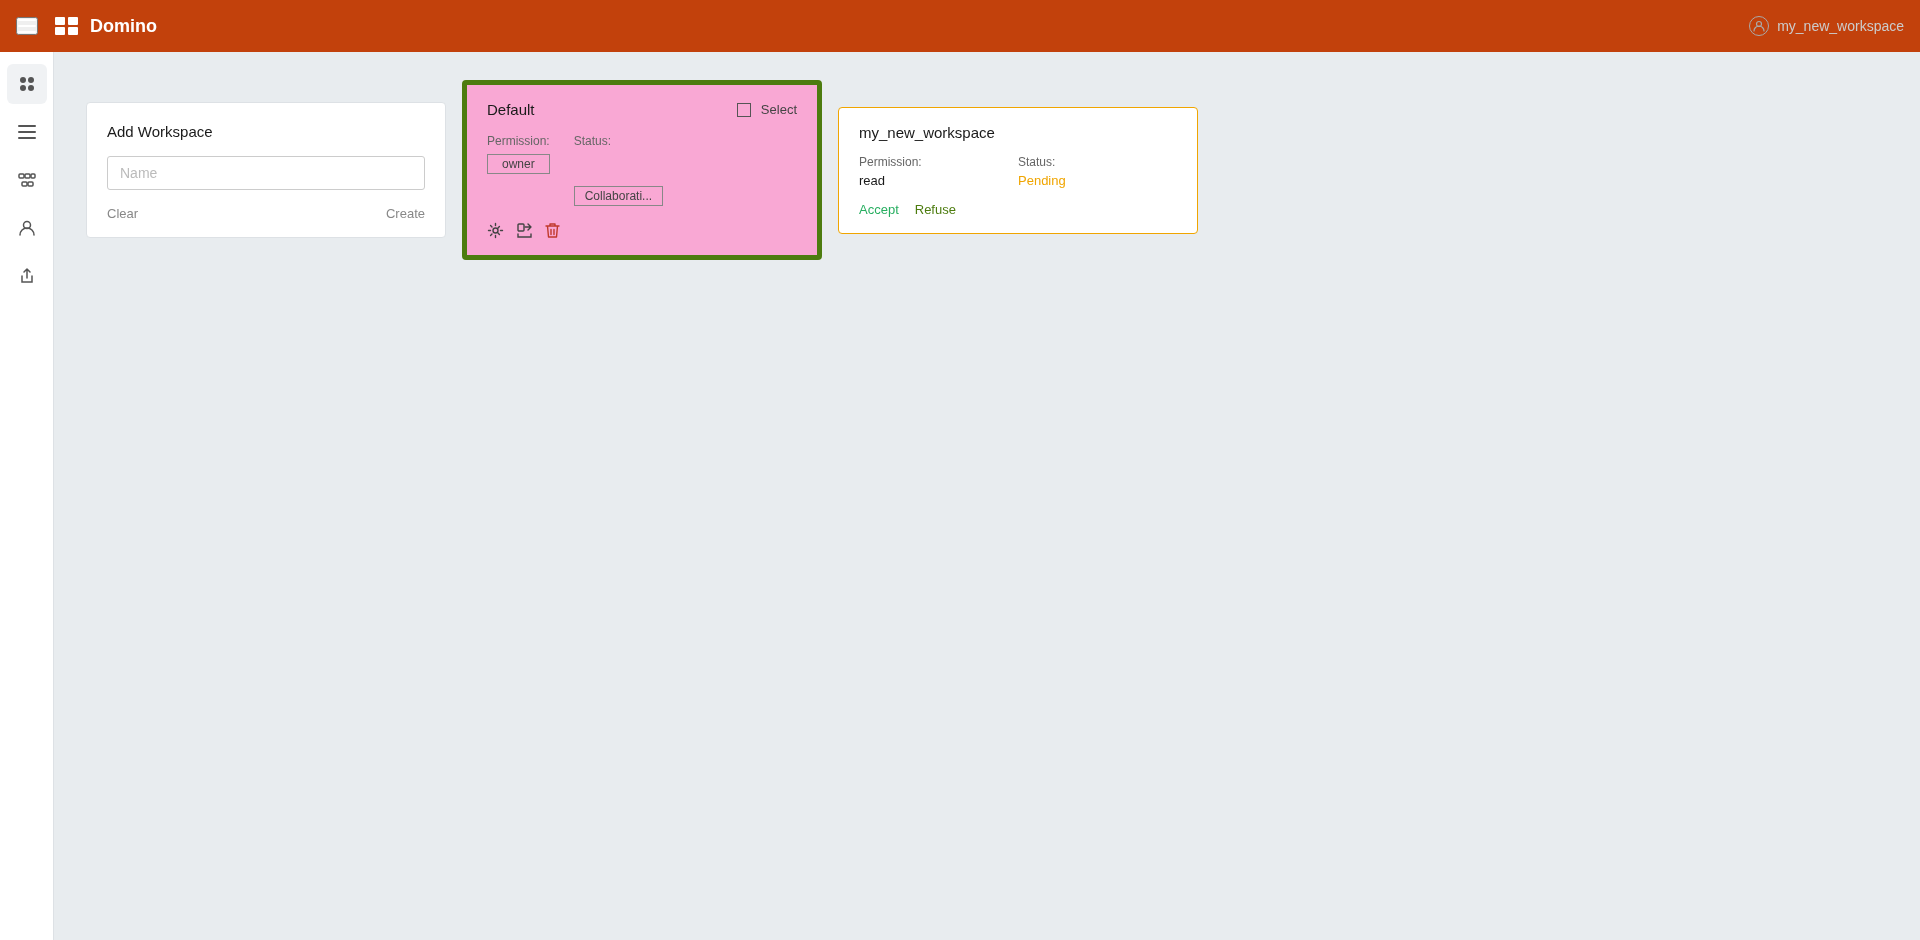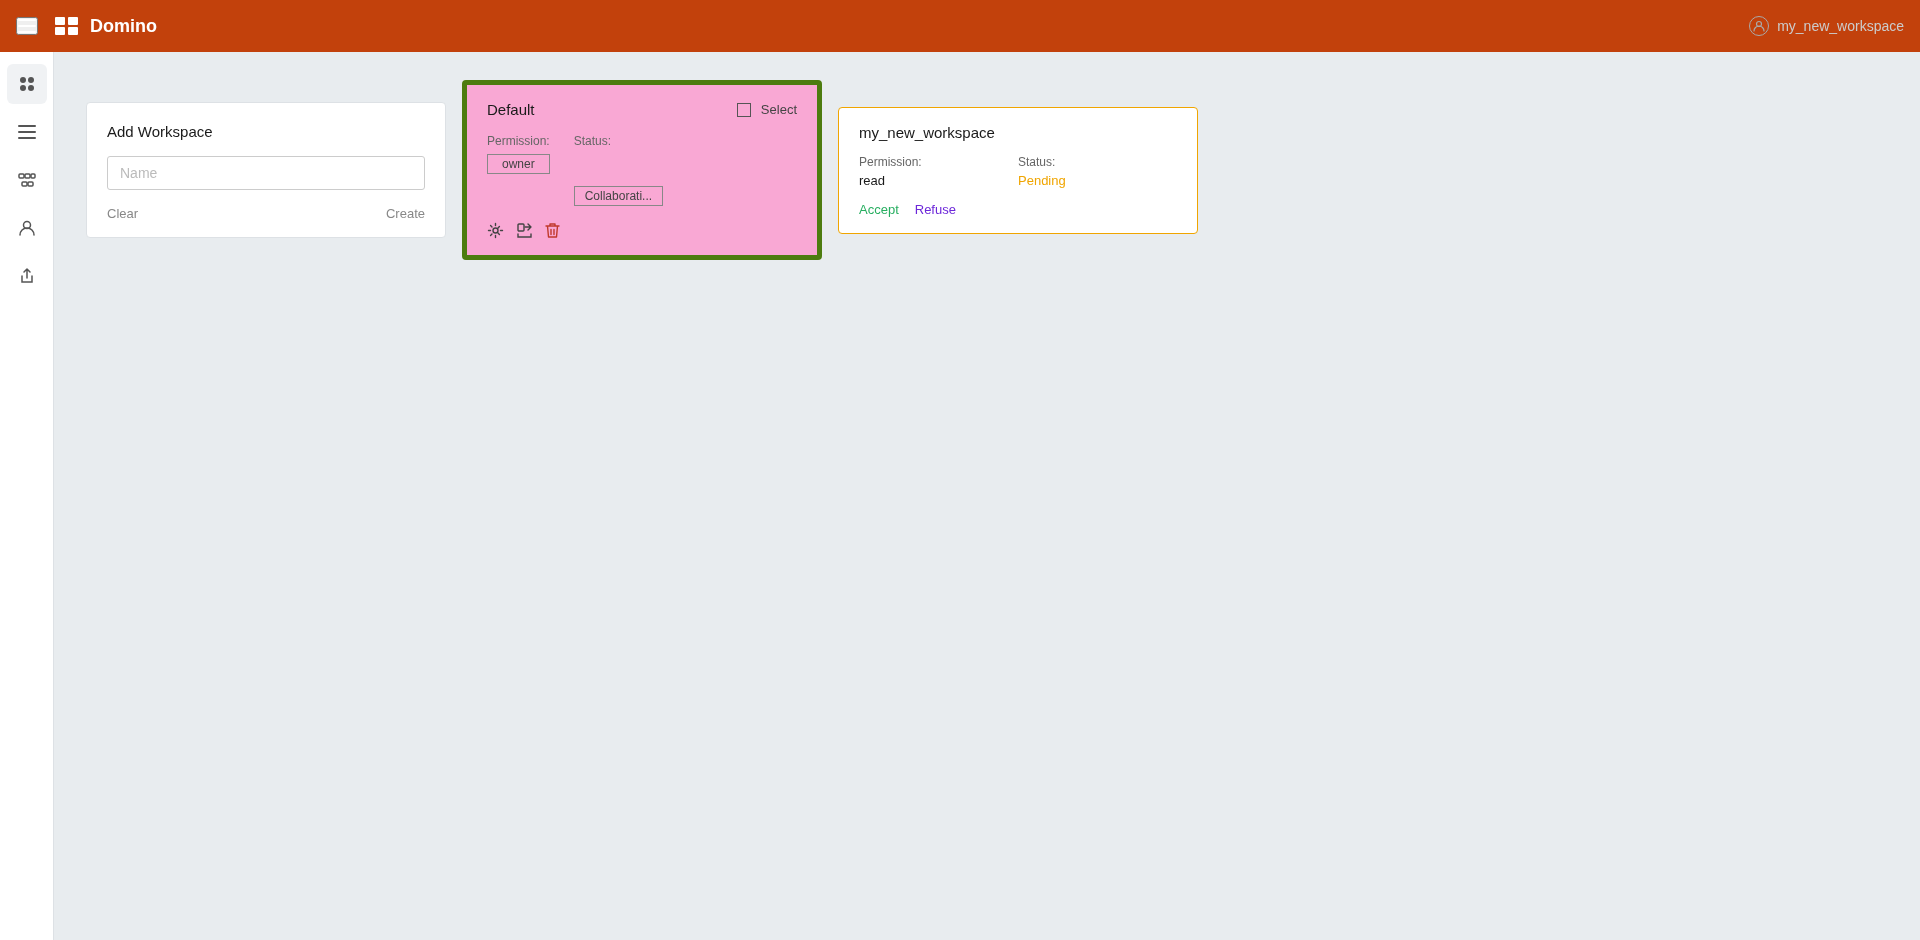--- a/index.html
+++ b/index.html
@@ -194,21 +194,21 @@
       display: grid;
       grid-template-columns: 1fr 1fr;
       gap: 4px 0;
       margin-bottom: 14px;
     }
     .ps-label { font-size: 12px; color: #666; }
     .ps-value { font-size: 13px; color: #1a1a1a; font-weight: 500; }
     .ps-value.pending-color { color: #f0a500; }
     .pending-action-row { display: flex; gap: 16px; }
     .btn-accept { background: none; border: none; color: #27ae60; font-size: 13px; cursor: pointer; font-weight: 500; }
-    .btn-refuse { background: none; border: none; color: #6d28d9; font-size: 13px; cursor: pointer; font-weight: 500; }
+    .btn-refuse { background: none; border: none; color: #4d7c0f; font-size: 13px; cursor: pointer; font-weight: 500; }
 
     
     svg { display: block; }
   </style>
 </head>
 <body>
 
 <nav class="topnav">
   <div class="topnav-left">
     <button class="hamburger-icon">

